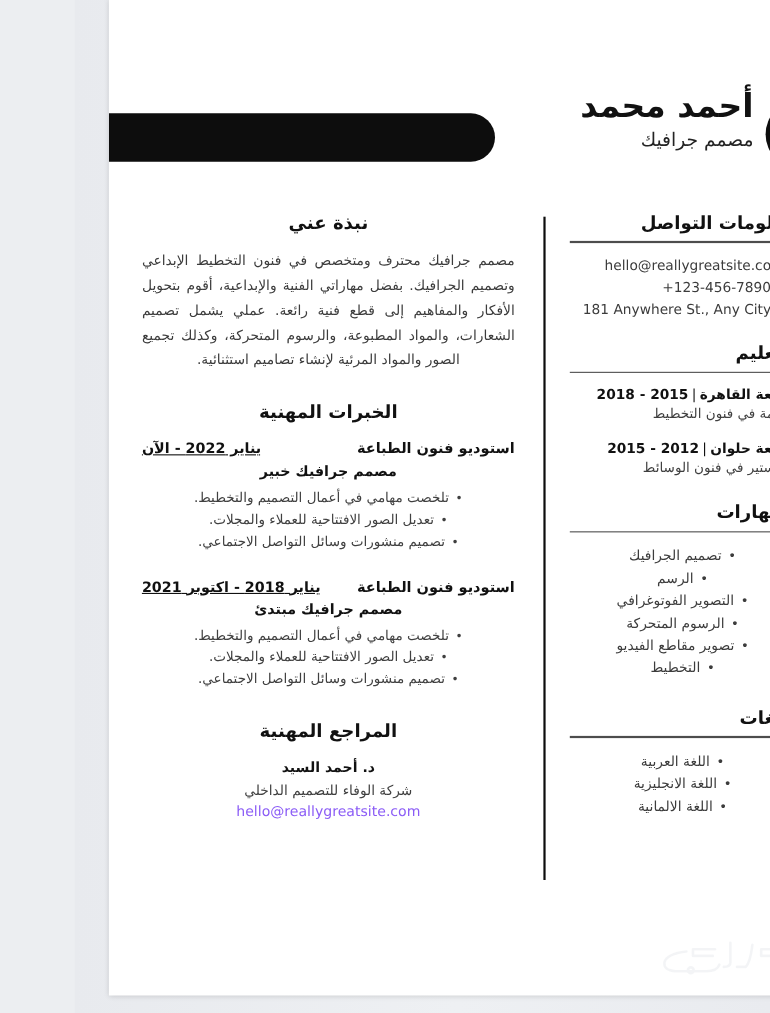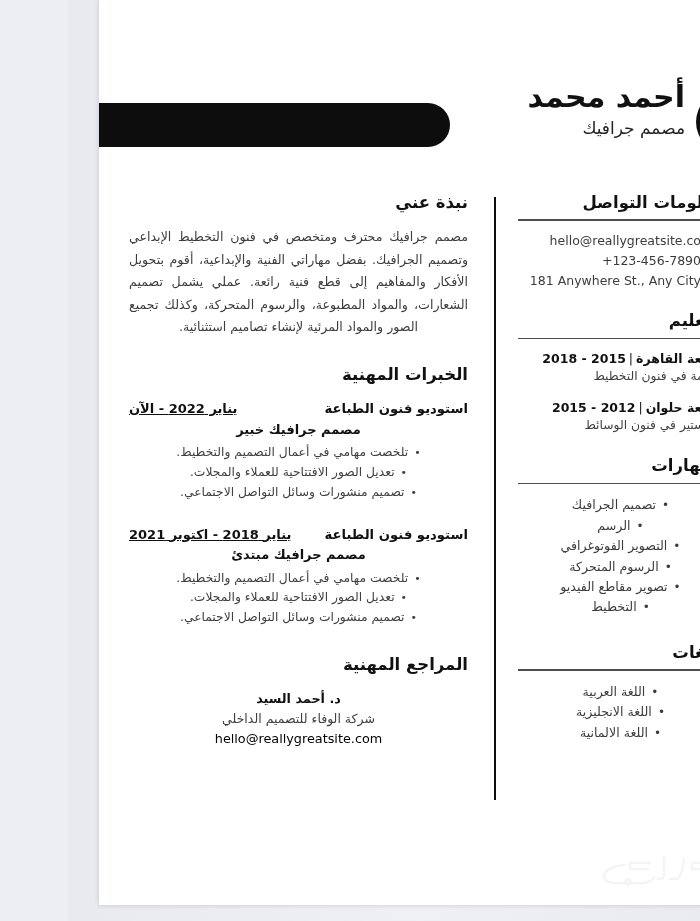--- a/index.html
+++ b/index.html
@@ -195,21 +195,21 @@
     font-size: 12px;
     padding-left: 6px;
   }
 
   
   .l-sec { margin-bottom: 17px; }
   .l-title {
     font-size: 16.5px;
     font-weight: 700;
     color: #111111;
-    text-align: right;
+    text-align: center;
     line-height: 1.3;
     margin-bottom: 13px;
   }
   .about-text {
     font-size: 12.6px;
     color: #3c3c3c;
     line-height: 1.78;
     text-align: justify;
     text-align-last: center;
     direction: rtl;
@@ -271,21 +271,21 @@
     color: #111111;
     line-height: 1.6;
   }
   .ref-company {
     font-size: 12.5px;
     color: #3f3f3f;
     line-height: 1.6;
   }
   .ref-email {
     font-size: 12.8px;
-    color: #000000;
+    color: #8b5cf6;
     line-height: 1.6;
     direction: ltr;
   }
 
   
   .watermark {
     position: absolute;
     right: 14px;
     bottom: 12px;
     width: 130px;

